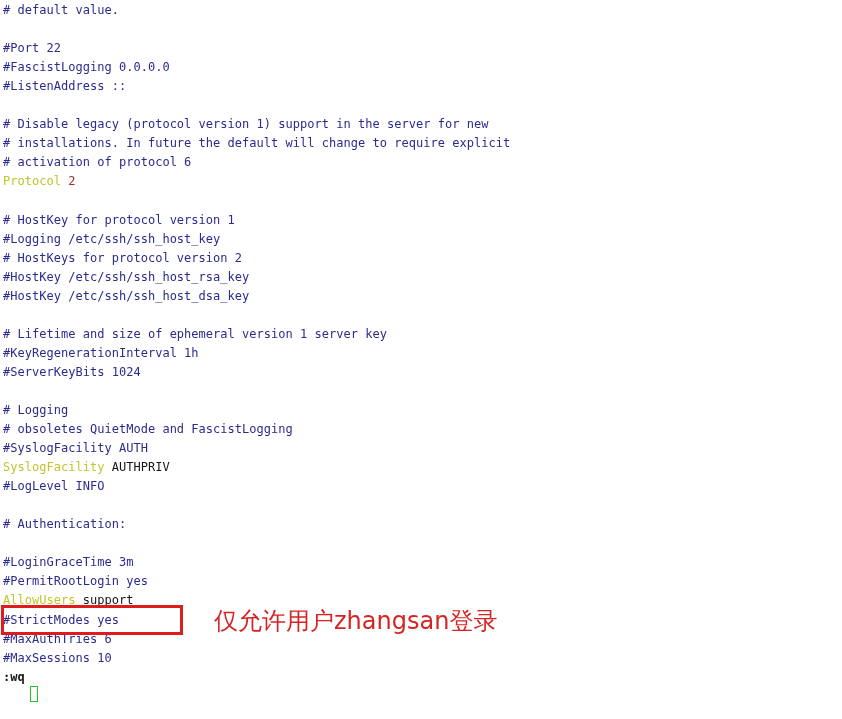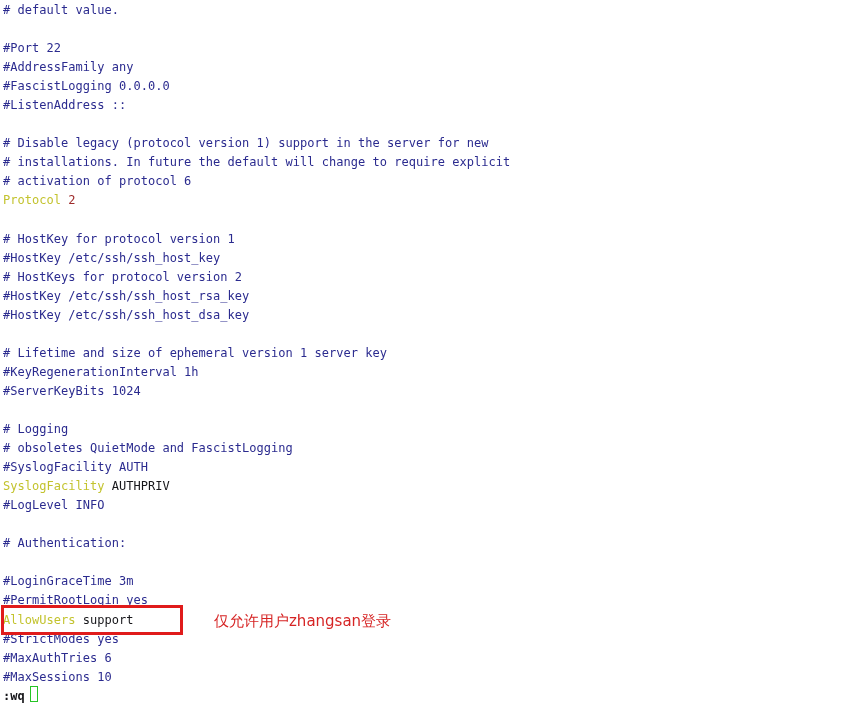--- a/index.html
+++ b/index.html
@@ -57,21 +57,21 @@
     box-sizing: content-box;
     pointer-events: none;
   }
 
   
   #annotation {
     position: absolute;
     left: 214px;
     top: 609px;
     font-family: "DejaVu Sans", "Liberation Sans", sans-serif;
-    font-size: 15px;
+    font-size: 24px;
     line-height: 24px;
     color: #d62424;
     white-space: pre;
   }
 
   
   #cursor {
     position: absolute;
     left: 30px;
     top: 686px;
@@ -84,31 +84,30 @@
 </style>
 </head>
 <body>
 
 <div id="editor">
 
   <div class="code-area">
       <div class="line"><span class="tok-comment"># default value.</span></div>
       <div class="line">&nbsp;</div>
       <div class="line"><span class="tok-comment">#Port 22</span></div>
-      <div class="line"><span class="tok-comment">#AddressFamily any</span></div>
       <div class="line"><span class="tok-comment">#FascistLogging 0.0.0.0</span></div>
       <div class="line"><span class="tok-comment">#ListenAddress ::</span></div>
       <div class="line">&nbsp;</div>
       <div class="line"><span class="tok-comment"># Disable legacy (protocol version 1) support in the server for new</span></div>
       <div class="line"><span class="tok-comment"># installations. In future the default will change to require explicit</span></div>
       <div class="line"><span class="tok-comment"># activation of protocol 6</span></div>
       <div class="line"><span class="tok-keyword">Protocol</span><span class="tok-value"> 2</span></div>
       <div class="line">&nbsp;</div>
       <div class="line"><span class="tok-comment"># HostKey for protocol version 1</span></div>
-      <div class="line"><span class="tok-comment">#HostKey /etc/ssh/ssh_host_key</span></div>
+      <div class="line"><span class="tok-comment">#Logging /etc/ssh/ssh_host_key</span></div>
       <div class="line"><span class="tok-comment"># HostKeys for protocol version 2</span></div>
       <div class="line"><span class="tok-comment">#HostKey /etc/ssh/ssh_host_rsa_key</span></div>
       <div class="line"><span class="tok-comment">#HostKey /etc/ssh/ssh_host_dsa_key</span></div>
       <div class="line">&nbsp;</div>
       <div class="line"><span class="tok-comment"># Lifetime and size of ephemeral version 1 server key</span></div>
       <div class="line"><span class="tok-comment">#KeyRegenerationInterval 1h</span></div>
       <div class="line"><span class="tok-comment">#ServerKeyBits 1024</span></div>
       <div class="line">&nbsp;</div>
       <div class="line"><span class="tok-comment"># Logging</span></div>
       <div class="line"><span class="tok-comment"># obsoletes QuietMode and FascistLogging</span></div>

